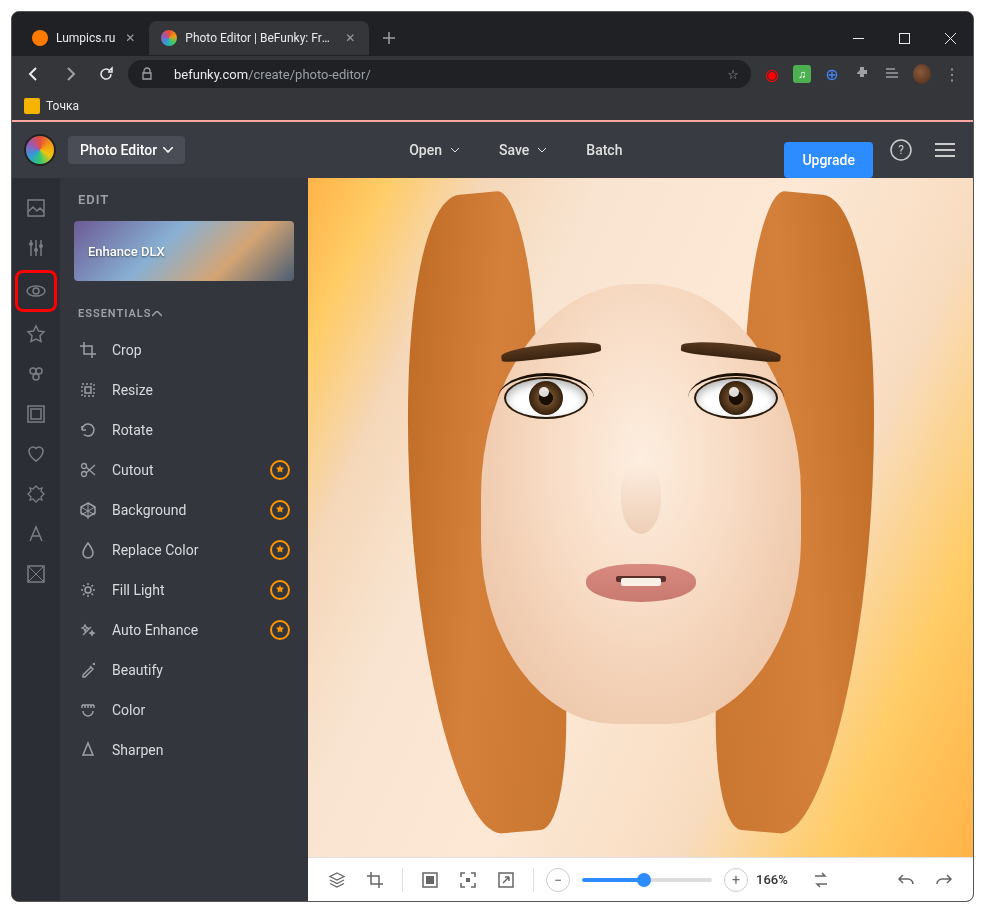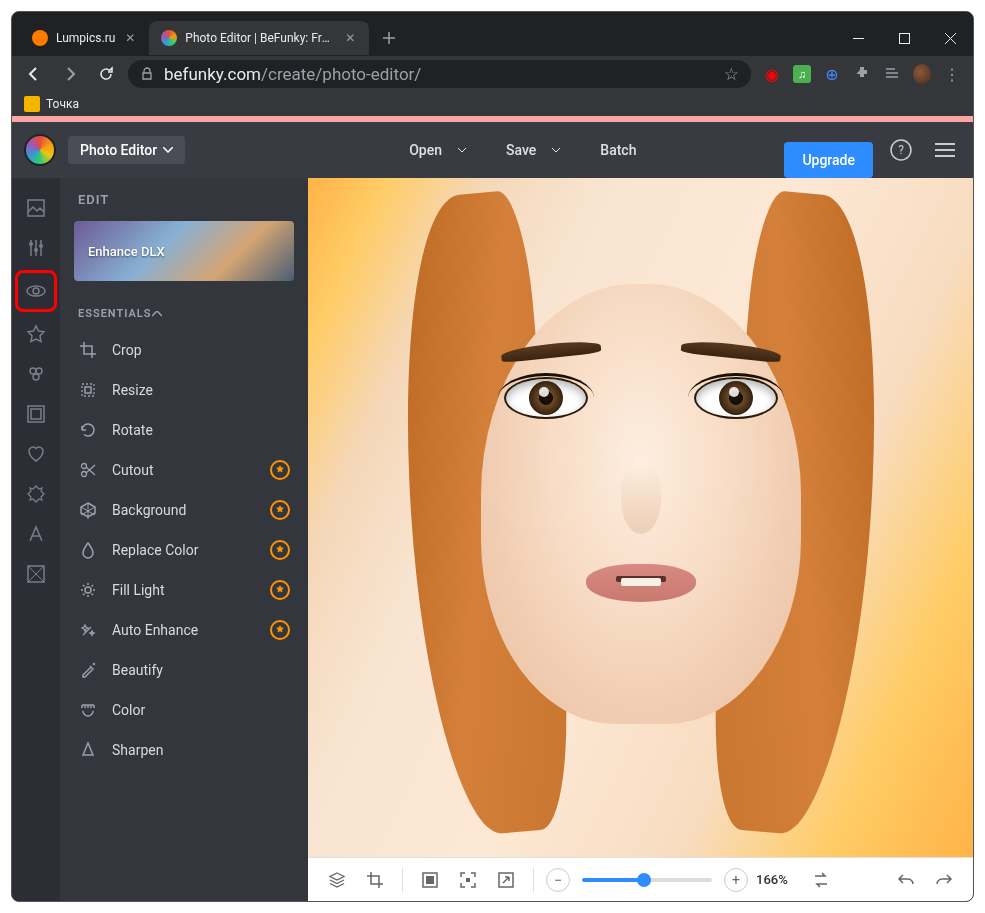--- a/index.html
+++ b/index.html
@@ -12,32 +12,32 @@
 .tab.active{background:#35363a;}
 .tab-favicon{width:16px;height:16px;border-radius:50%;flex-shrink:0;}
 .tab-title{white-space:nowrap;overflow:hidden;text-overflow:ellipsis;flex:1;}
 .tab-close{width:14px;height:14px;color:#9aa0a6;display:flex;align-items:center;justify-content:center;flex-shrink:0;}
 .tab-new{width:28px;height:28px;display:flex;align-items:center;justify-content:center;color:#9aa0a6;margin-left:6px;}
 .window-controls{position:absolute;right:0;top:0;display:flex;height:36px;}
 .window-btn{width:46px;height:36px;display:flex;align-items:center;justify-content:center;color:#e8eaed;}
 .addr-row{display:flex;align-items:center;background:#35363a;height:36px;padding:0 8px;gap:8px;}
 .nav-btn{width:28px;height:28px;display:flex;align-items:center;justify-content:center;color:#9aa0a6;border-radius:50%;}
 .nav-btn.enabled{color:#e8eaed;}
-.addr-bar{flex:1;background:#202124;height:28px;border-radius:14px;display:flex;align-items:center;padding:0 12px;gap:10px;color:#9aa0a6;font-size:17px;}
+.addr-bar{flex:1;background:#202124;height:28px;border-radius:14px;display:flex;align-items:center;padding:0 12px;gap:20px;color:#9aa0a6;font-size:13px;}
 .addr-bar .url{color:#e8eaed;}
 .ext-icons{display:flex;align-items:center;gap:12px;padding:0 4px;}
 .ext-icon{width:18px;height:18px;display:flex;align-items:center;justify-content:center;color:#9aa0a6;}
-.bookmarks{display:flex;align-items:center;background:#35363a;height:30px;padding:0 12px;gap:6px;font-size:12px;color:#e8eaed;border-bottom:6px solid #fca5a5;}
+.bookmarks{display:flex;align-items:center;background:#35363a;height:30px;padding:0 12px;gap:6px;font-size:12px;color:#e8eaed;border-bottom:2px solid #fca5a5;}
 .bm-icon{width:16px;height:16px;background:#f4b400;border-radius:2px;}
 .app{flex:1;display:flex;flex-direction:column;background:#2b2e35;min-height:0;}
 .app-header{height:56px;background:#383b42;display:flex;align-items:center;padding:0 12px;gap:12px;}
 .app-logo{width:32px;height:32px;border-radius:50%;background:conic-gradient(#e74c3c,#f39c12,#f1c40f,#2ecc71,#3498db,#9b59b6,#e74c3c);border:2px solid #222;}
 .app-dropdown{background:#4a4d55;color:#fff;padding:6px 12px;border-radius:4px;display:flex;align-items:center;gap:6px;font-size:14px;font-weight:500;}
 .app-center{display:flex;gap:16px;margin-left:200px;}
-.app-btn{color:#e0e0e0;padding:6px 12px;display:flex;align-items:center;gap:16px;font-size:14px;font-weight:500;border-radius:4px;}
+.app-btn{color:#e0e0e0;padding:6px 12px;display:flex;align-items:center;gap:9px;font-size:14px;font-weight:500;border-radius:4px;}
 .app-right{margin-left:auto;display:flex;align-items:center;gap:12px;}
 .upgrade{background:#2d8cff;color:#fff;padding:10px 18px;border-radius:4px;font-size:14px;font-weight:500;margin-top:19px;}
 .help-btn,.menu-btn{width:32px;height:32px;display:flex;align-items:center;justify-content:center;color:#ccc;}
 .app-body{flex:1;display:flex;min-height:0;}
 .side-rail{width:48px;background:#2b2e35;display:flex;flex-direction:column;align-items:center;padding-top:12px;gap:4px;}
 .rail-item{width:36px;height:36px;display:flex;align-items:center;justify-content:center;color:#7a7d85;border-radius:4px;}
 .rail-item.highlight{border:3px solid #ff0000;border-radius:8px;width:42px;height:42px;}
 .edit-panel{width:248px;background:#33363d;display:flex;flex-direction:column;overflow:hidden;}
 .panel-title{color:#9da0a8;font-size:13px;font-weight:600;letter-spacing:1px;padding:14px 18px;}
 .enhance-card{margin:0 14px 16px;height:60px;border-radius:4px;background:linear-gradient(135deg,#6b5b95 0%,#88b0d3 40%,#d4a574 70%,#4a5d73 100%);position:relative;display:flex;align-items:center;padding:8px 14px;}

